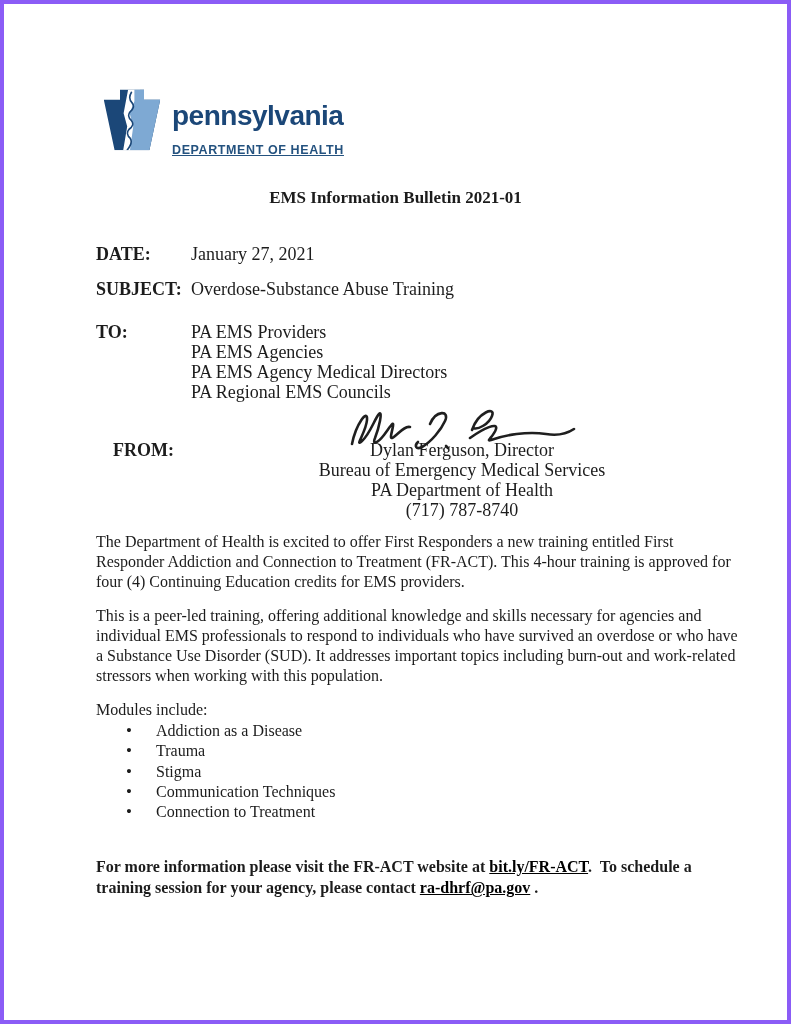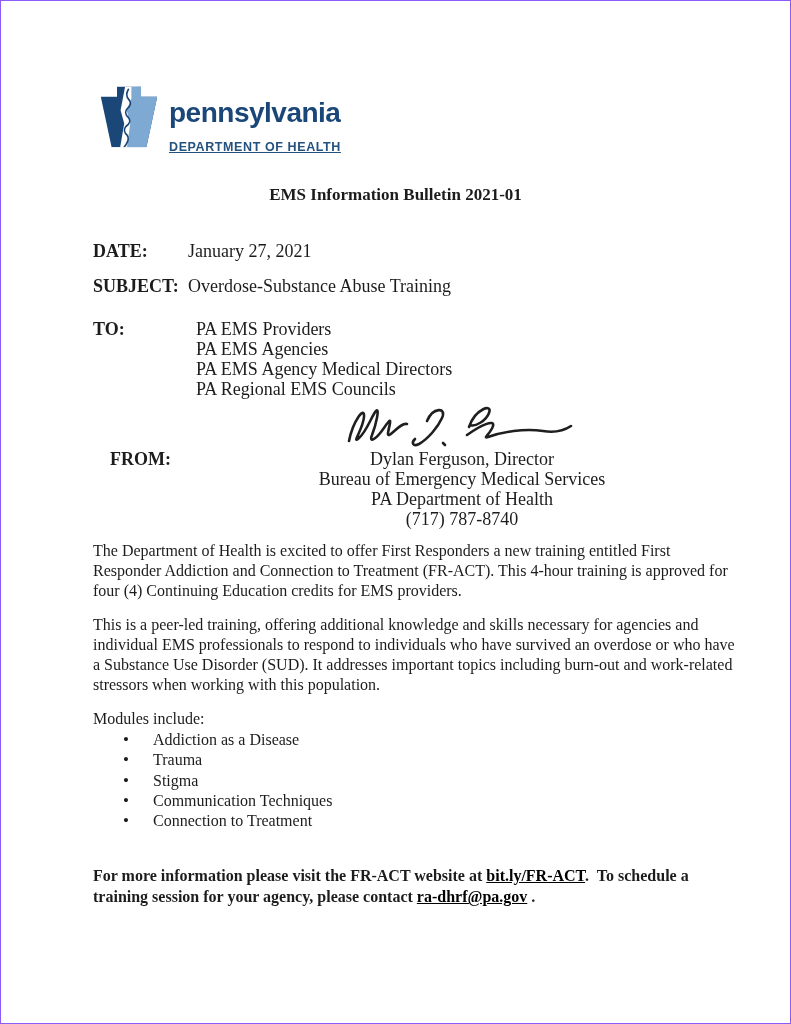--- a/index.html
+++ b/index.html
@@ -7,21 +7,21 @@
     width: 791px; height: 1024px;
     font-family: "Liberation Serif", serif;
     color: #1c1c1c;
     position: relative;
     overflow: hidden;
   }
   .page {
     box-sizing: border-box;
     width: 791px; height: 1024px;
     padding: 84px 54px 0 92px;
-    border: 1px solid #8b5cf6;
+    border: 4px solid #8b5cf6;
     position: relative;
     background: #ffffff;
   }
 
   
   .logo-row { display: flex; align-items: flex-start; margin-left: 6px; margin-bottom: 24px; height: 76px; }
   .keystone-wrap { width: 60px; height: 74px; flex: 0 0 auto; }
   .logo-text { margin-left: 10px; padding-top: 14px; font-family: "Liberation Sans", sans-serif; }
   .logo-brand {
     font-size: 28px; font-weight: bold; letter-spacing: -0.5px;
@@ -42,21 +42,21 @@
 
   
   .memo-row {
     display: grid;
     grid-template-columns: 95px 1fr;
     font-size: 18px; line-height: 20px;
   }
   .memo-label { font-weight: bold; }
   .memo-row.date    { margin-bottom: 15px; }
   .memo-row.subject { margin-bottom: 23px; }
-  .memo-row.to      { margin-bottom: 50px; gap: 8px; }
+  .memo-row.to      { margin-bottom: 38px; }
   .memo-row.from    { margin-bottom: 12px; text-align: center; }
   .memo-value div { line-height: 20px; }
 
   
   .signature {
     position: absolute;
     left: 338px; top: 396px;
     width: 238px; height: 60px;
     pointer-events: none;
   }

